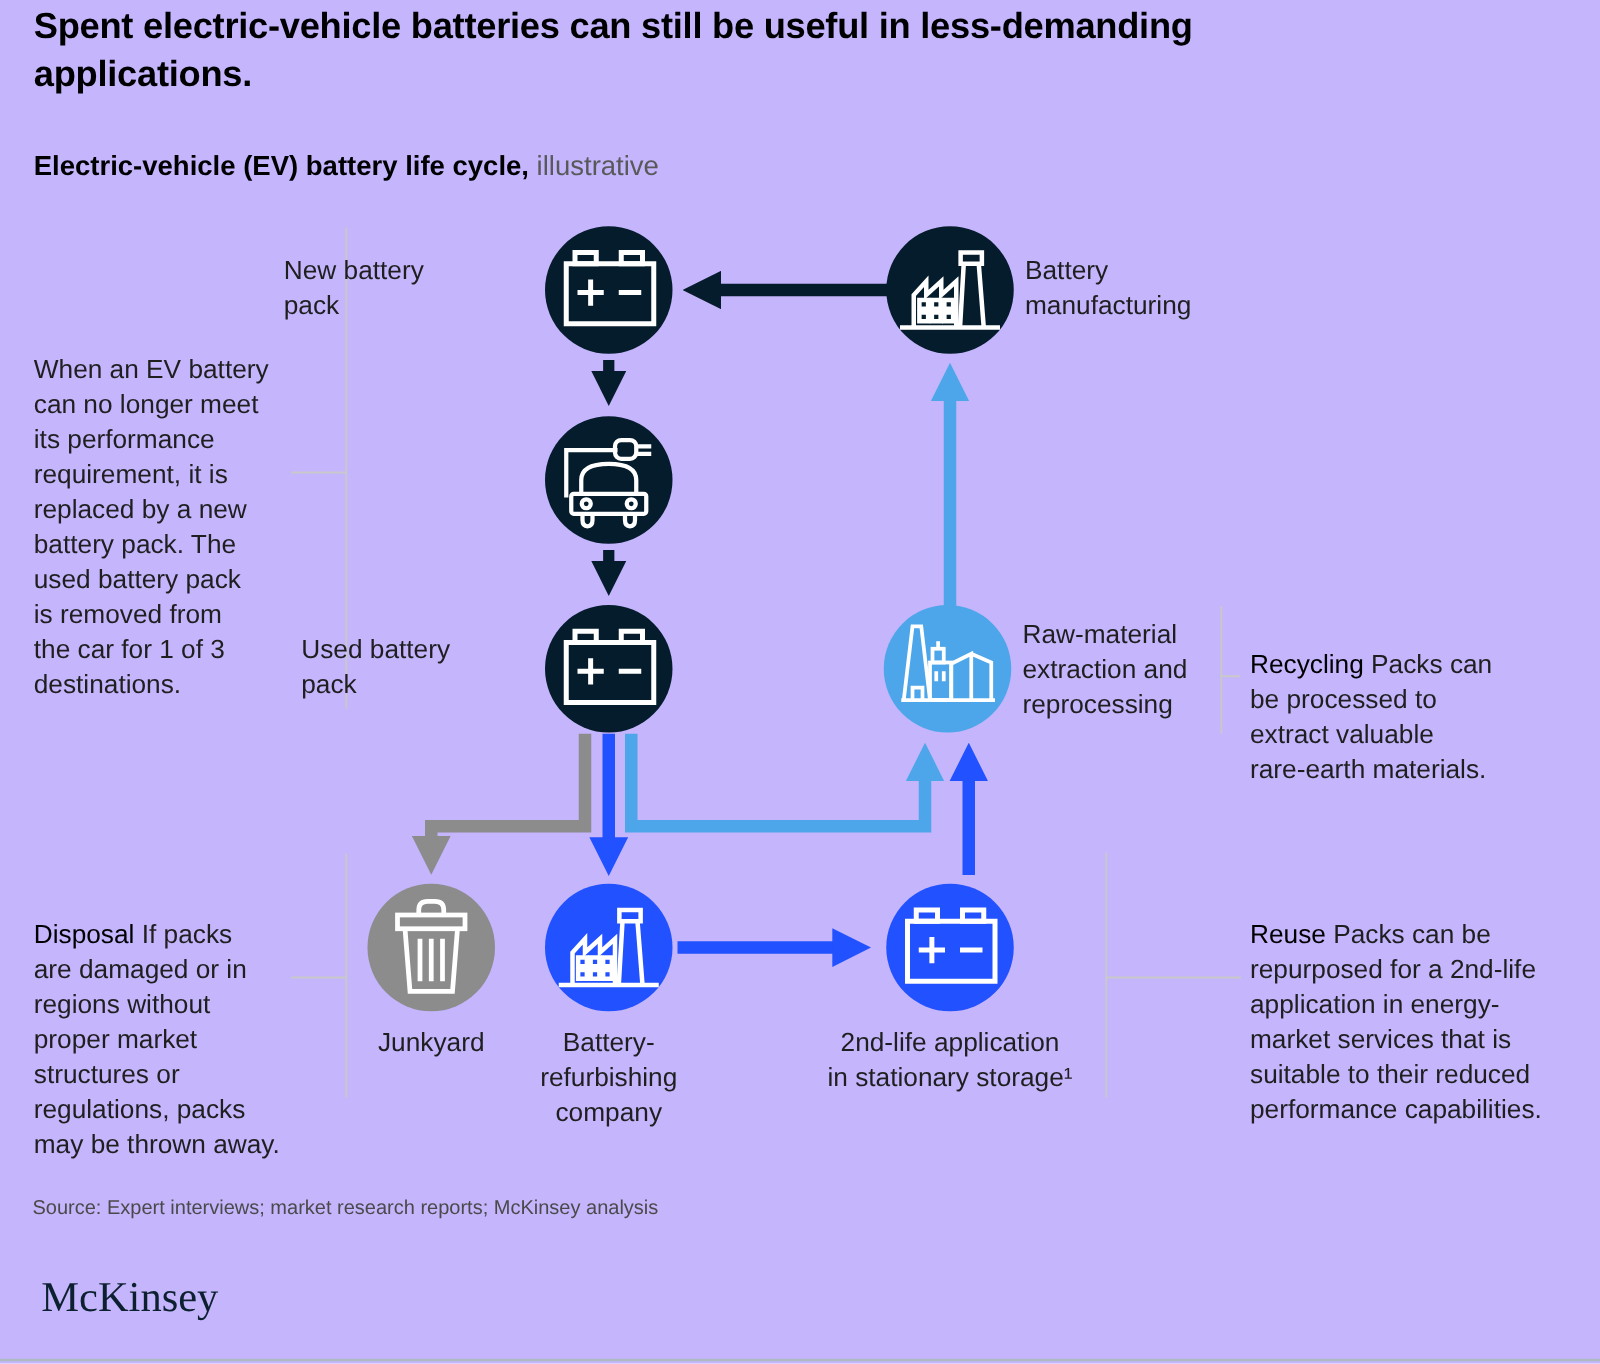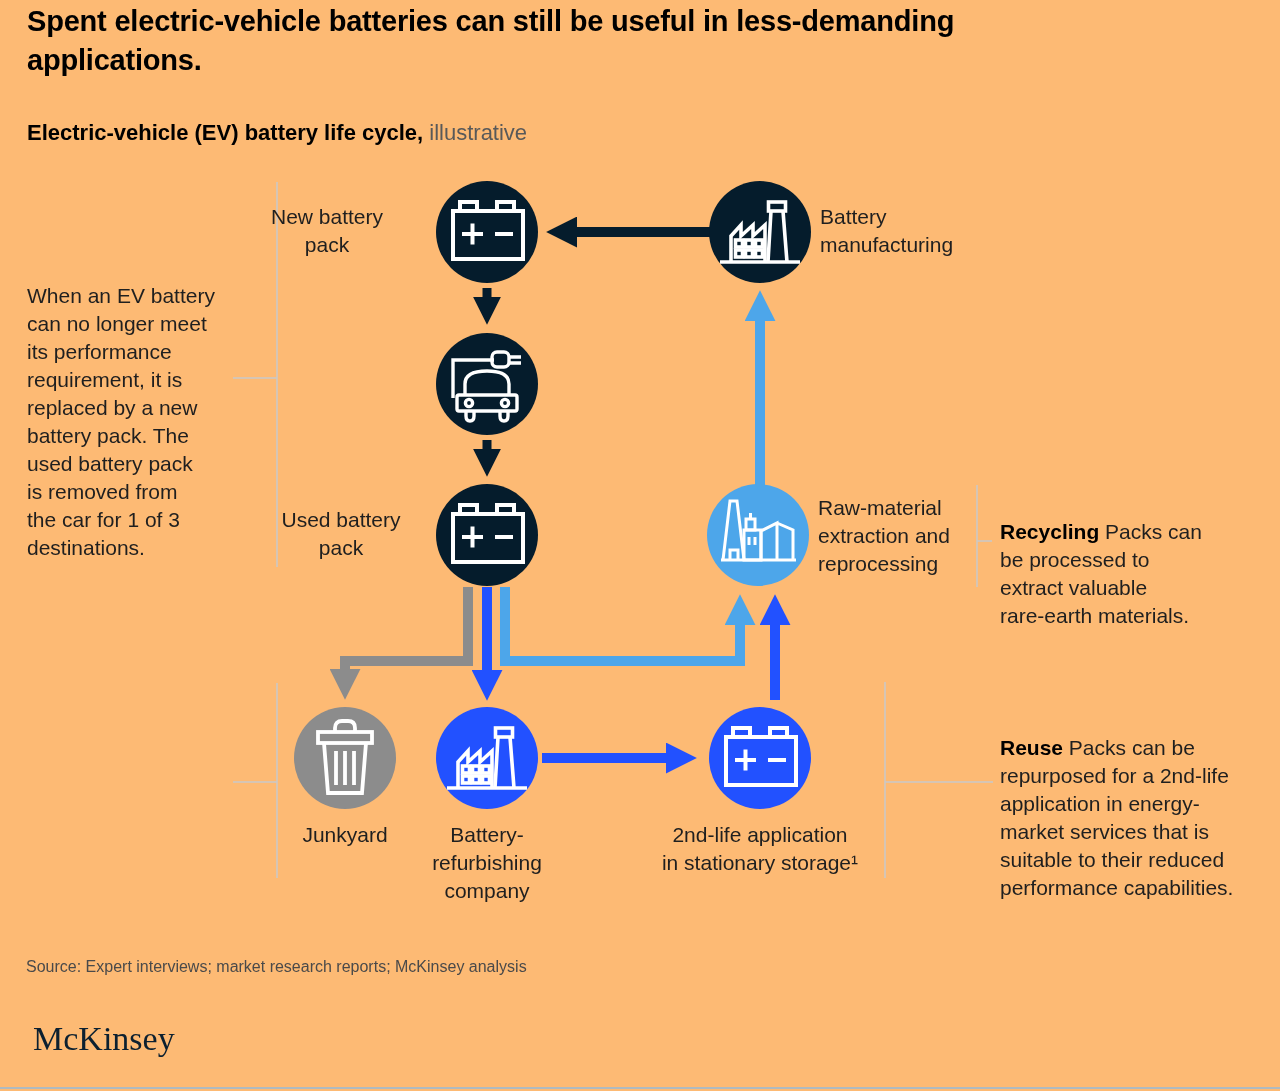--- a/index.html
+++ b/index.html
@@ -1,36 +1,36 @@
 <!DOCTYPE html>
 <html><head>
 <meta charset="utf-8">
 <style>
   html,body{margin:0;padding:0;background:#ffffff;}
   .page{
-    position:relative;width:1280px;height:1091px;background:#fdba74;overflow:hidden;
+    position:relative;width:1280px;height:1091px;background:#c4b5fd;overflow:hidden;
     font-family:"Liberation Sans", sans-serif;
   }
   .abs{position:absolute;}
   .title{
     left:27px;top:2px;width:1160px;
     font-size:29px;font-weight:700;line-height:39px;color:#000;
     white-space:pre-line;letter-spacing:-0.2px;
   }
   .subtitle{left:27px;top:119px;font-size:22px;line-height:28px;}
   .subtitle .sb{font-weight:700;color:#000;}
   .subtitle .sl{font-weight:400;color:#595959;}
   .para{
     font-size:21px;line-height:28px;color:#1f1f1f;white-space:pre-line;margin-top:36px;
   }
-  .para .lead{font-weight:700;color:#000;}
+  .para .lead{font-weight:400;color:#000;}
   .nlabel{
     font-size:21px;line-height:28px;color:#1f1f1f;white-space:pre-line;
   }
-  .r{text-align:center;}
+  .r{text-align:left;}
   .c{text-align:center;}
   .node{
     width:102px;height:102px;border-radius:50%;
     display:flex;align-items:center;justify-content:center;z-index:2;
   }
   .node svg{width:100px;height:100px;display:block;}
   .flow{left:0;top:0;z-index:1;}
   .fn{font-size:16px;line-height:22px;color:#4a4a4a;}
   .logo{
     font-family:"Liberation Serif", serif;color:#0c2030;
@@ -216,20 +216,27 @@
 can no longer meet
 its performance
 requirement, it is
 replaced by a new
 battery pack. The
 used battery pack
 is removed from
 the car for 1 of 3
 destinations.</div>
 
+  <div class="abs para" style="left:27px;top:698px;width:235px;"><span class="lead">Disposal</span><span> If packs
+are damaged or in
+regions without
+proper market
+structures or
+regulations, packs
+may be thrown away.</span></div>
 
   <div class="abs para" style="left:1000px;top:482px;width:250px;"><span class="lead">Recycling</span><span> Packs can
 be processed to
 extract valuable
 rare-earth materials.</span></div>
 
   <div class="abs para" style="left:1000px;top:698px;width:280px;"><span class="lead">Reuse</span><span> Packs can be
 repurposed for a 2nd-life
 application in energy-
 market services that is

